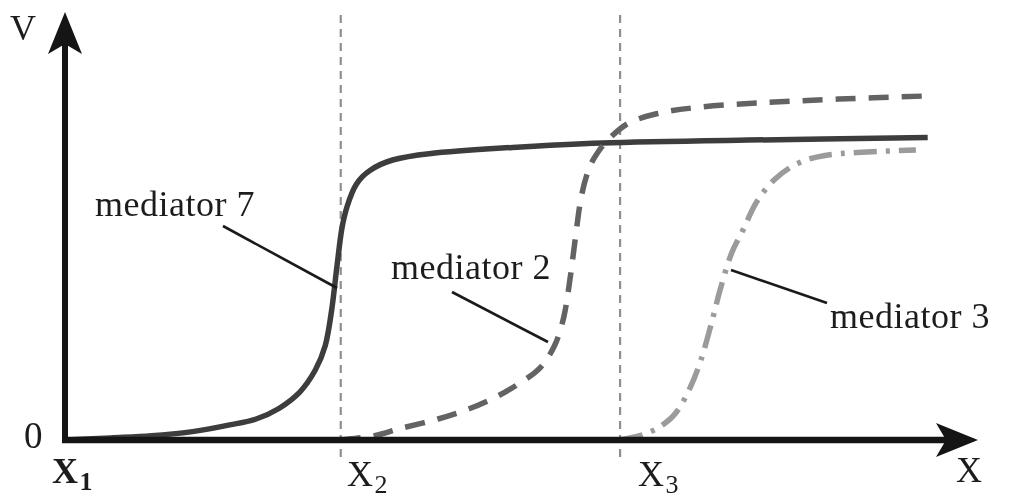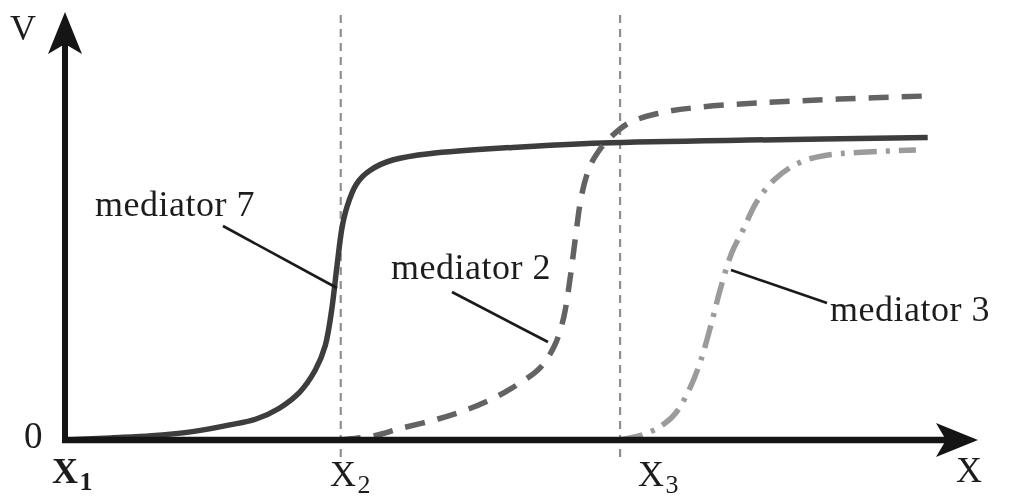--- a/index.html
+++ b/index.html
@@ -10,26 +10,26 @@
   .figure{position:absolute;left:0;top:0;width:1024px;height:500px;}
   svg{position:absolute;left:0;top:0;}
   .lbl{
     position:absolute;color:#1c1c1c;font-size:36px;line-height:1;
     white-space:nowrap;letter-spacing:0.5px;
   }
   .sub{font-size:26px;vertical-align:-7px;margin-left:1px;}
   .lbl-v{left:10px;top:10px;}
   .lbl-zero{left:24px;top:417px;font-size:37px;}
   .lbl-x1{left:52px;top:453px;font-weight:bold;}
-  .lbl-x2{left:330px;top:456px;}
+  .lbl-x2{left:347px;top:456px;}
   .lbl-x3{left:638px;top:456px;}
   .lbl-x{left:956px;top:452px;}
   .lbl-med1{left:95px;top:186px;}
   .lbl-med2{left:355px;top:249px;margin-left:36px;}
-  .lbl-med3{left:830px;top:291px;}
+  .lbl-med3{left:830px;top:298px;}
 </style>
 </head>
 <body>
 
 <div class="figure">
   <svg id="plot-svg" width="1024" height="500" viewBox="0 0 1024 500">
       <line x1="340.72999999999996" y1="15" x2="340.72999999999996" y2="461" stroke="#8f8f8f" stroke-width="2.2" stroke-dasharray="8 6"></line>
       <line x1="620.1" y1="15" x2="620.1" y2="461" stroke="#8f8f8f" stroke-width="2.2" stroke-dasharray="8 6"></line>
       <path d="M65 440C72.6 439.6 96.1 438.6 110.5 437.9C124.9 437.2 137.8 436.9 151.4 435.8C165.1 434.8 179.4 433.4 192.4 431.6C205.4 429.8 219.1 427.1 229.7 424.9C240.3 422.8 247.9 421.7 256.1 419.0C264.3 416.3 271.6 413.0 278.9 408.5C286.1 404.0 293.7 398.5 299.8 392.1C305.8 385.6 311.0 377.8 315.3 370.0C319.5 362.2 322.5 355.4 325.3 345.5C328.0 335.6 329.7 323.9 331.6 310.5C333.6 297.1 335.4 278.4 337.1 265.0C338.8 251.6 340.0 239.7 341.6 230.0C343.3 220.3 344.7 214.1 347.1 206.5C349.5 199.0 352.4 190.5 356.2 184.5C360.0 178.5 363.8 174.6 369.9 170.5C375.9 166.4 382.7 162.8 392.6 160.0C402.5 157.2 410.8 155.7 429.0 153.7C447.2 151.7 473.0 149.9 501.8 148.1C530.6 146.3 560.9 144.2 601.9 142.9C642.9 141.5 693.2 140.9 747.5 140.1C801.8 139.2 897.7 138.0 927.7 137.6" fill="none" stroke="#3d3d3d" stroke-width="5.5" stroke-linecap="butt" stroke-linejoin="round"></path>
       <path d="M620.1 440C623.9 439.1 636.0 437.1 642.9 434.8C649.7 432.4 655.4 429.8 661.0 426.0C666.7 422.2 671.7 418.4 676.5 412.0C681.4 405.6 686.1 396.3 690.2 387.5C694.3 378.8 697.6 370.0 701.1 359.5C704.6 349.0 707.9 336.2 711.1 324.5C714.3 312.8 716.9 301.2 720.2 289.5C723.5 277.8 727.3 264.4 731.1 254.5C734.9 244.6 738.7 238.8 743.0 230.0C747.2 221.3 751.3 210.5 756.6 202.0C761.9 193.5 768.0 185.7 774.8 179.3C781.6 172.8 789.2 167.5 797.6 163.5C805.9 159.5 814.2 157.3 824.9 155.5C835.5 153.6 846.1 153.2 861.3 152.3C876.4 151.4 906.8 150.3 915.9 149.9" fill="none" stroke="#9b9b9b" stroke-width="5.5" stroke-linecap="butt" stroke-linejoin="round" stroke-dasharray="23 9 4 9"></path>

